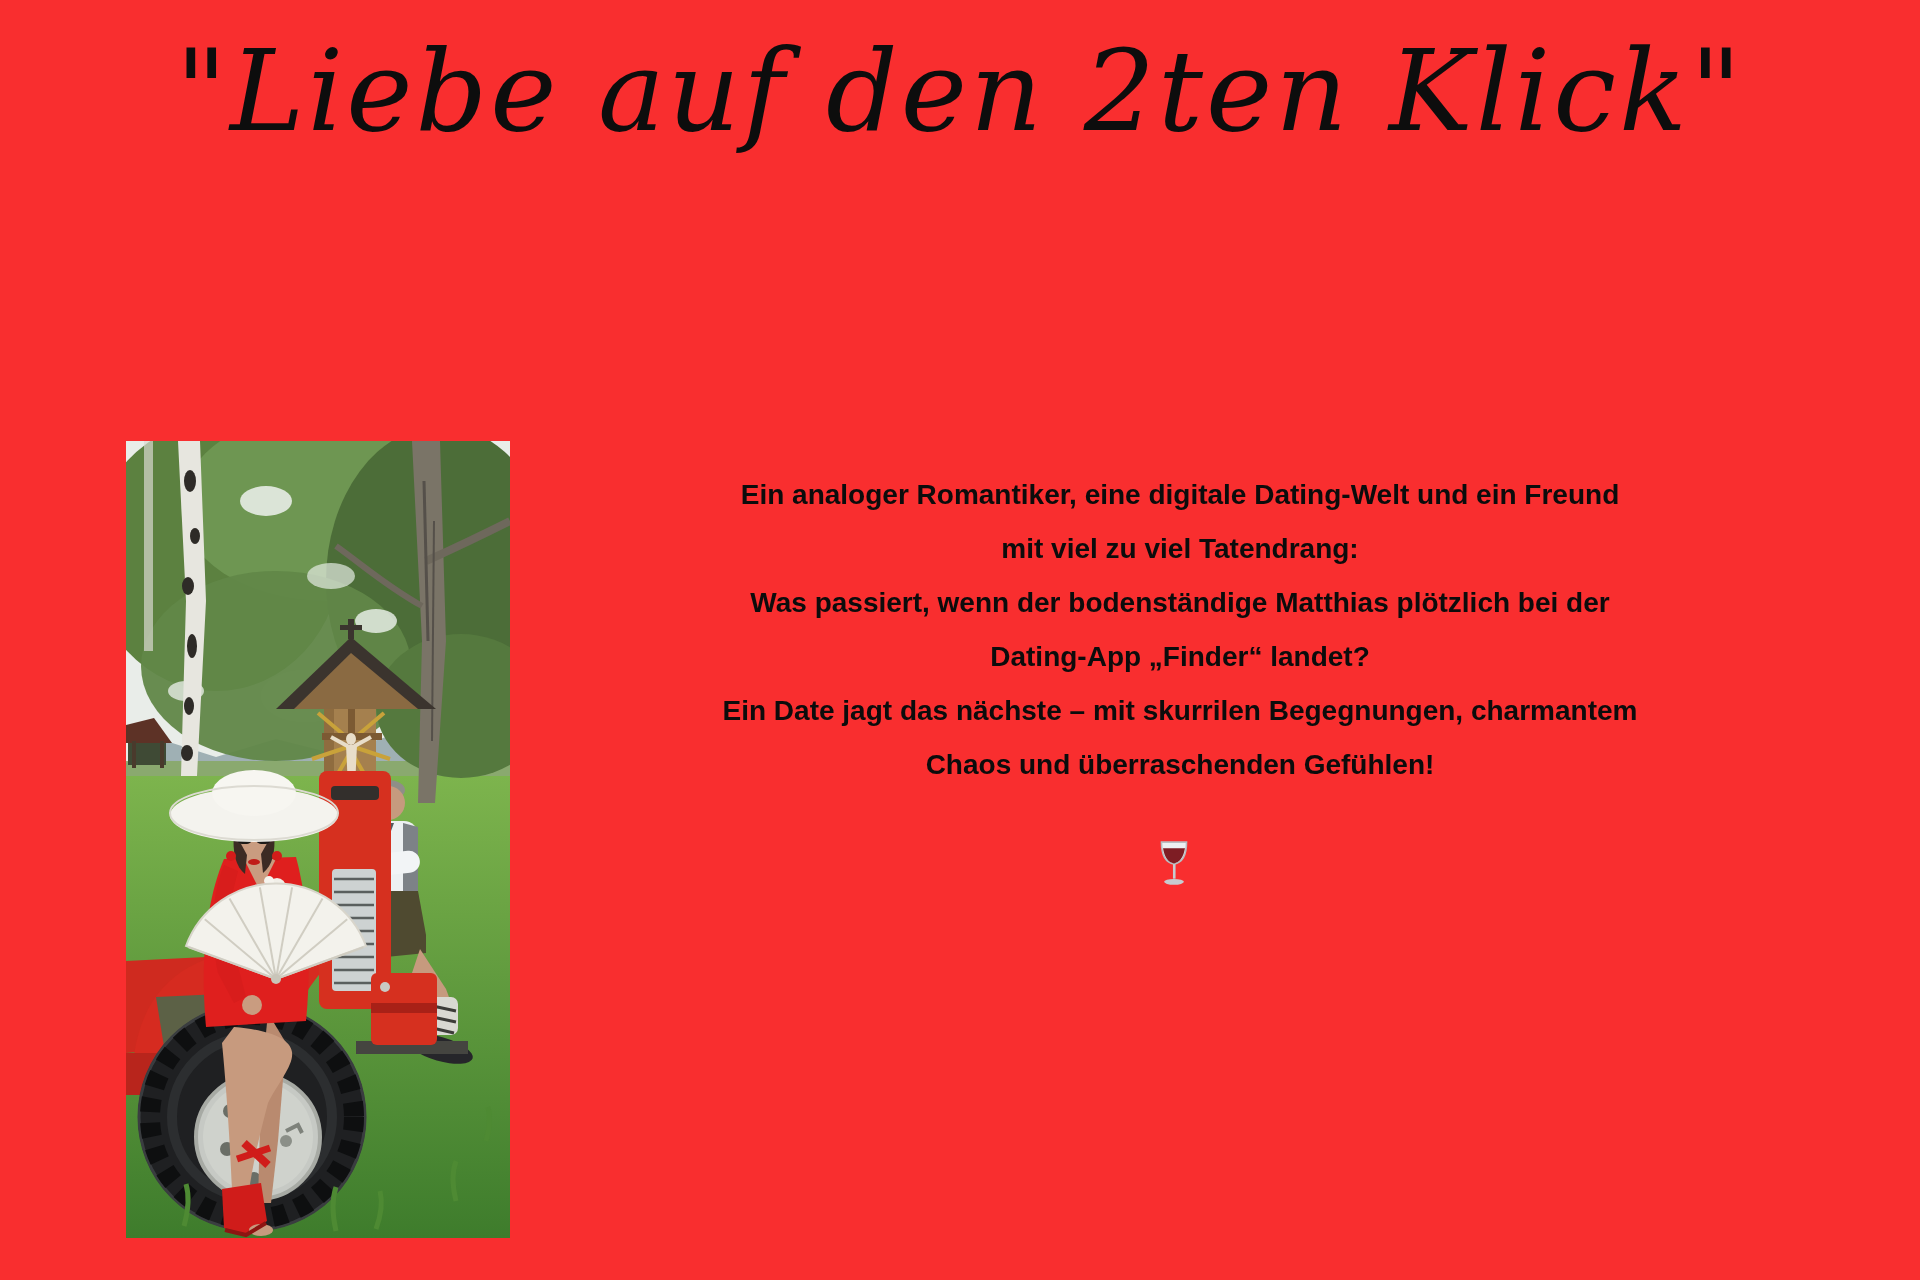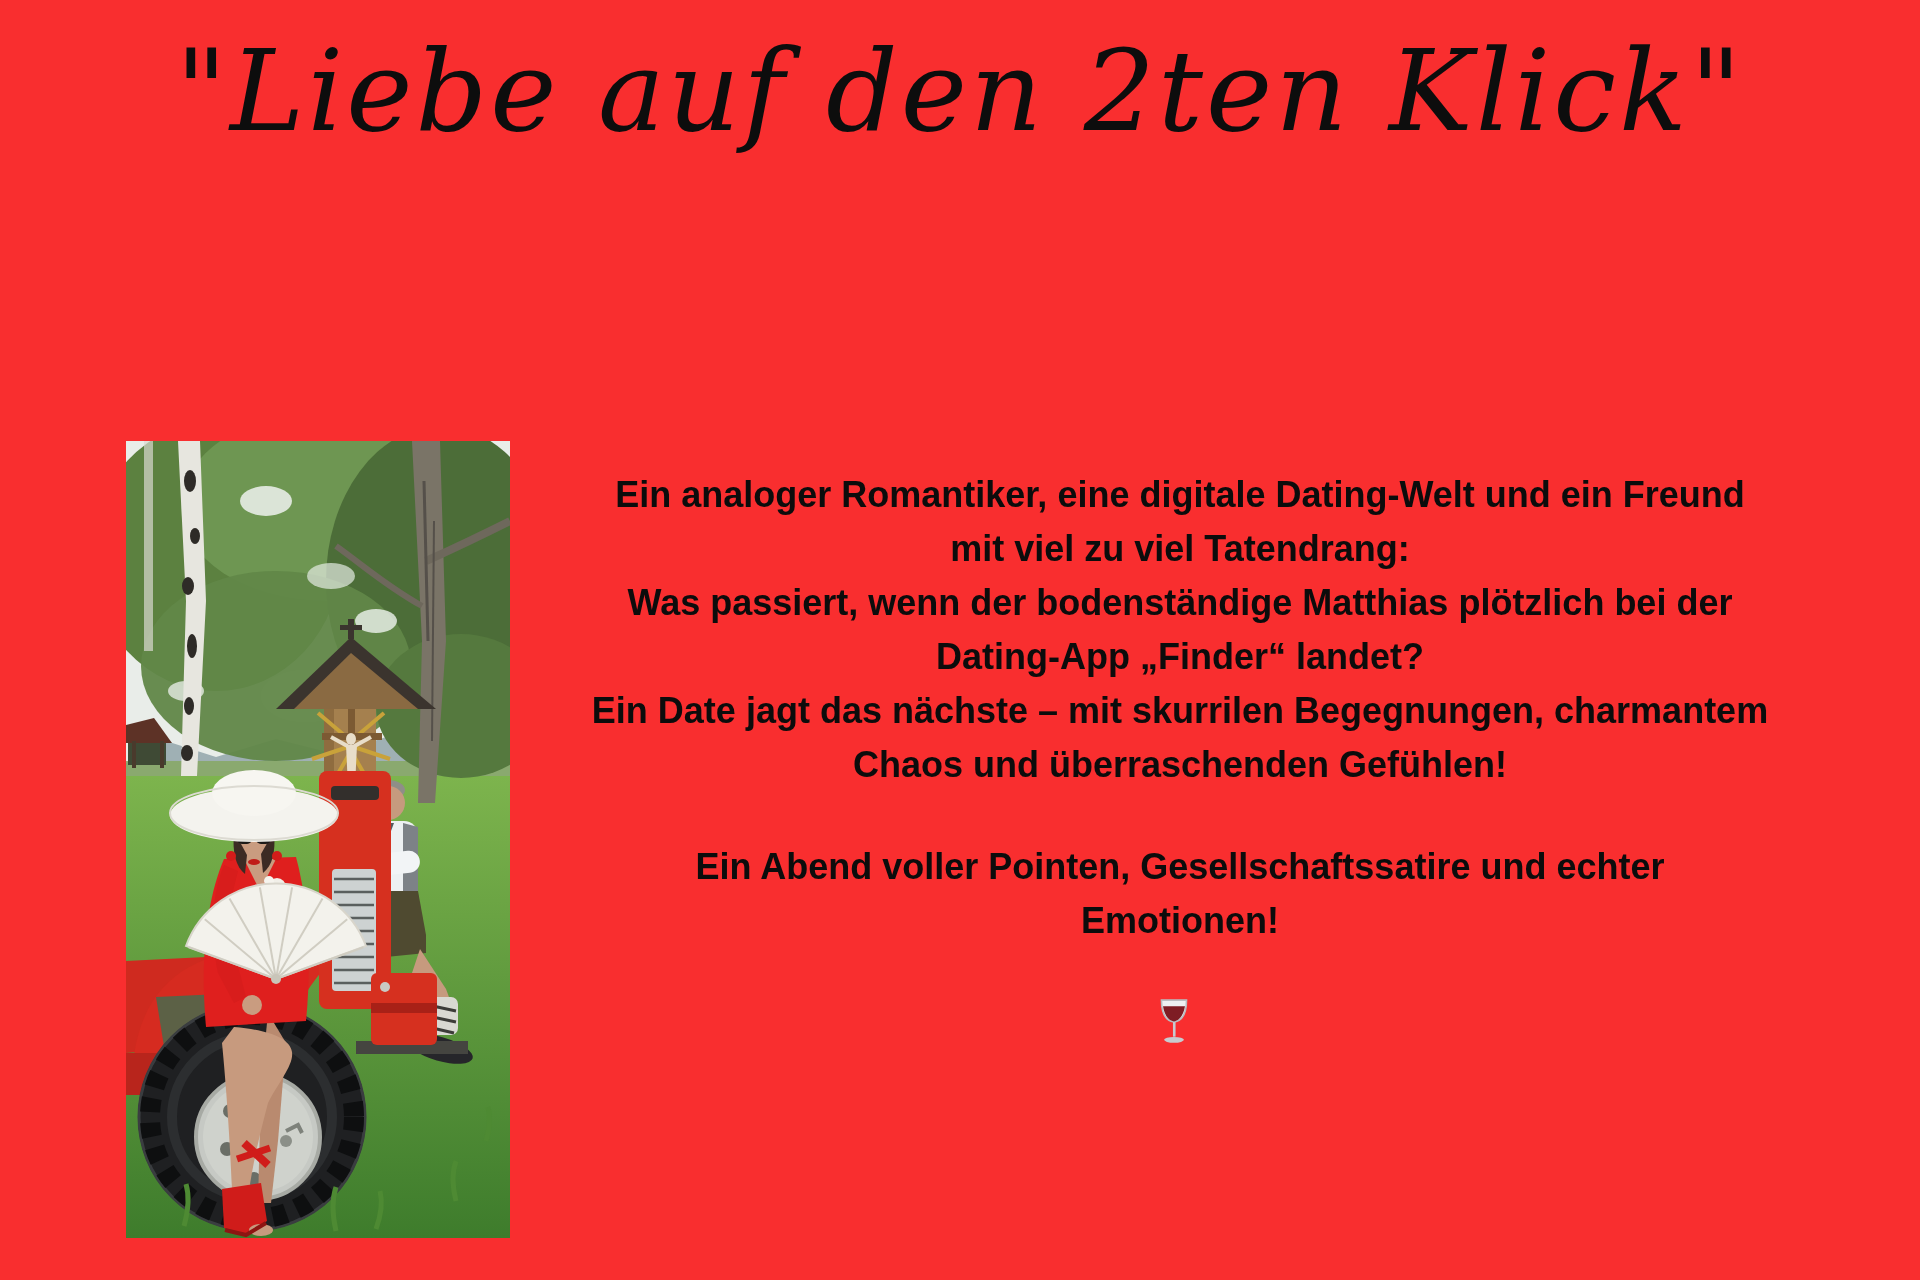--- a/index.html
+++ b/index.html
@@ -16,21 +16,21 @@
     position:absolute;top:208px;left:0;width:100%;text-align:center;
     font-family:"DejaVu Serif",serif;font-weight:400;
     font-size:63px;line-height:1.32;color:#121212;white-space:pre-line;
   }
   .photo{
     position:absolute;left:126px;top:441px;width:384px;height:797px;margin:0;
   }
   .photo svg{display:block;width:100%;height:100%;}
   .content{
     position:absolute;left:500px;top:468px;width:1360px;text-align:center;
-    font-weight:bold;font-size:36px;line-height:54px;color:#0c0c0c;
+    font-weight:bold;font-size:28px;line-height:54px;color:#0c0c0c;
   }
   .para{margin:0;white-space:pre-line;}
   .para + .para{margin-top:48px;}
   .emoji-line{white-space:normal;}
   .emoji{display:inline-block;margin-right:12px;}
   .emoji svg{vertical-align:-9px;}
 </style>
 </head>
 <body>
 
@@ -238,22 +238,20 @@
   <div class="content">
 
     <p class="para">Ein analoger Romantiker, eine digitale Dating-Welt und ein Freund
 mit viel zu viel Tatendrang:
 Was passiert, wenn der bodenständige Matthias plötzlich bei der
 Dating-App „Finder“ landet?
 Ein Date jagt das nächste – mit skurrilen Begegnungen, charmantem
 Chaos und überraschenden Gefühlen!</p>
 
 
-    <p class="para">Ein Abend voller Pointen, Gesellschaftssatire und echter
-Emotionen!</p>
 
     <p class="para emoji-line">
       <span class="emoji">
         <svg width="36" height="46" viewBox="0 0 34 44" xmlns="http://www.w3.org/2000/svg">
           <path d="M5,2 h24 c0,14 -5,20 -12,21 c-7,-1 -12,-7 -12,-21 z" fill="#eef0f2" stroke="#b9bdc1" stroke-width="1.5"></path>
           <path d="M6.5,8 h21 c-1.5,9 -5.5,13.5 -10.5,14.5 C11.5,21.5 8,17 6.5,8 z" fill="#7e1d24"></path>
           <rect x="16" y="23" width="2.5" height="14" fill="#c7cbcf"></rect>
           <ellipse cx="17" cy="40" rx="9.5" ry="2.8" fill="#c7cbcf"></ellipse>
         </svg>
       </span>

